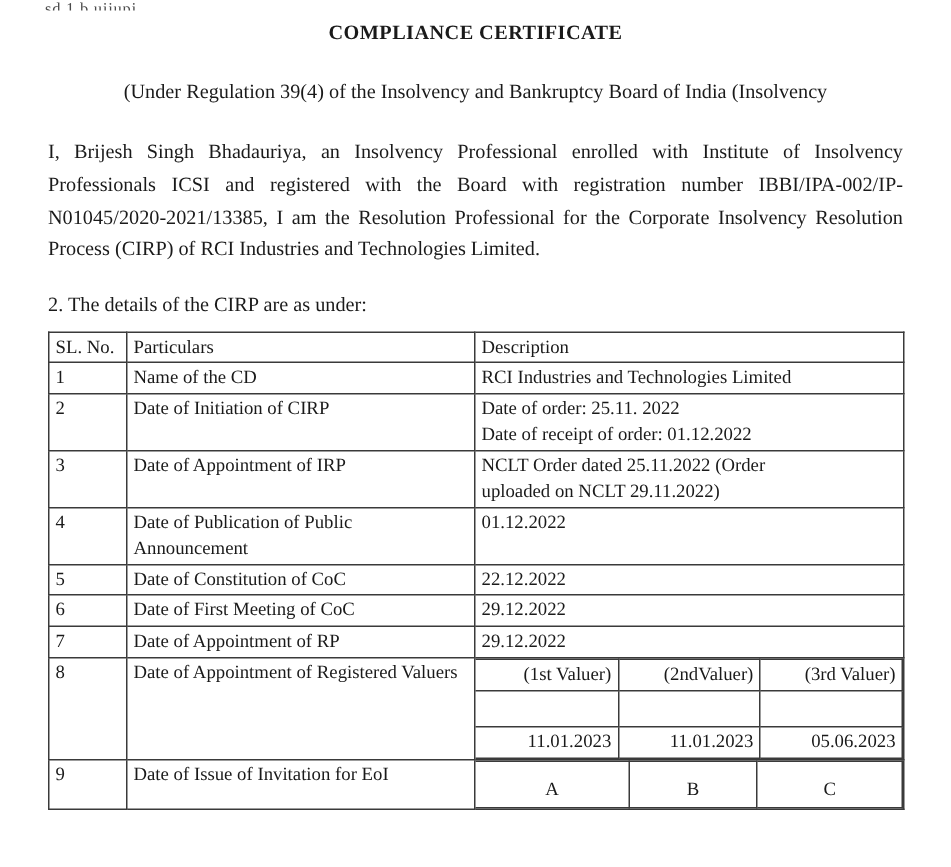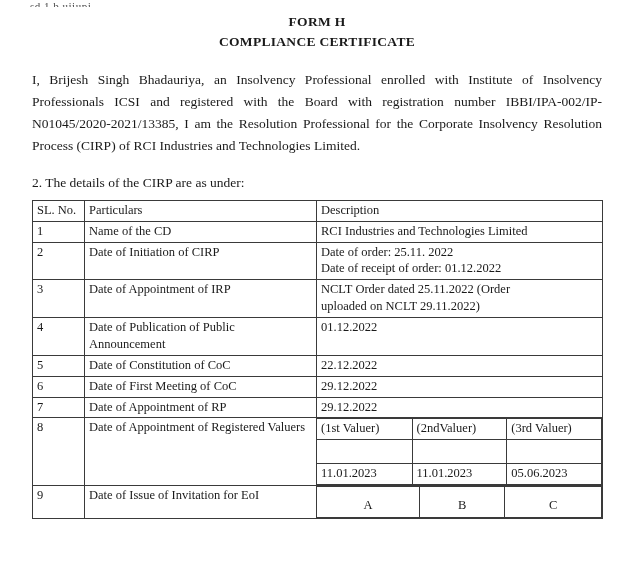--- a/index.html
+++ b/index.html
@@ -85,20 +85,21 @@
     width: 100%;
     border-collapse: collapse;
     table-layout: fixed;
   }
   .valuer-tbl td {
     border: none;
     border-left: 1px solid #3a3a3a;
     padding: 1px 4px 2px 5px;
     line-height: 1.35;
     vertical-align: top;
+    text-align: right;
   }
   .valuer-tbl td:first-child { border-left: none; }
   .valuer-tbl tr.gap td { height: 20px; }
 
   .eol-cell { padding: 0 !important; }
   .eol-tbl {
     width: 100%;
     border-collapse: collapse;
     table-layout: fixed;
   }
@@ -121,25 +122,25 @@
   .indent-item { display: block; }
 </style>
 </head>
 <body>
 
 <div class="page">
 
   <div class="topcut">sd 1 b ujiupj</div>
 
   <div class="title-block">
-    <span class="l1">FORM H</span>
     <span class="l2">COMPLIANCE CERTIFICATE</span>
   </div>
 
   <div class="regulation">
+    <span class="rl">(Under Regulation 39(4) of the Insolvency and Bankruptcy Board of India (Insolvency</span>
   </div>
 
   <div class="para">I, Brijesh Singh Bhadauriya, an Insolvency Professional enrolled with Institute of Insolvency Professionals ICSI and registered with the Board with registration number IBBI/IPA-002/IP-N01045/2020-2021/13385, I am the Resolution Professional for the Corporate Insolvency Resolution Process (CIRP) of RCI Industries and Technologies Limited.</div>
 
   <div class="para-2">2. The details of the CIRP are as under:</div>
 
   <table class="cirp">
     <colgroup>
       <col class="c-sl">
       <col class="c-part">

